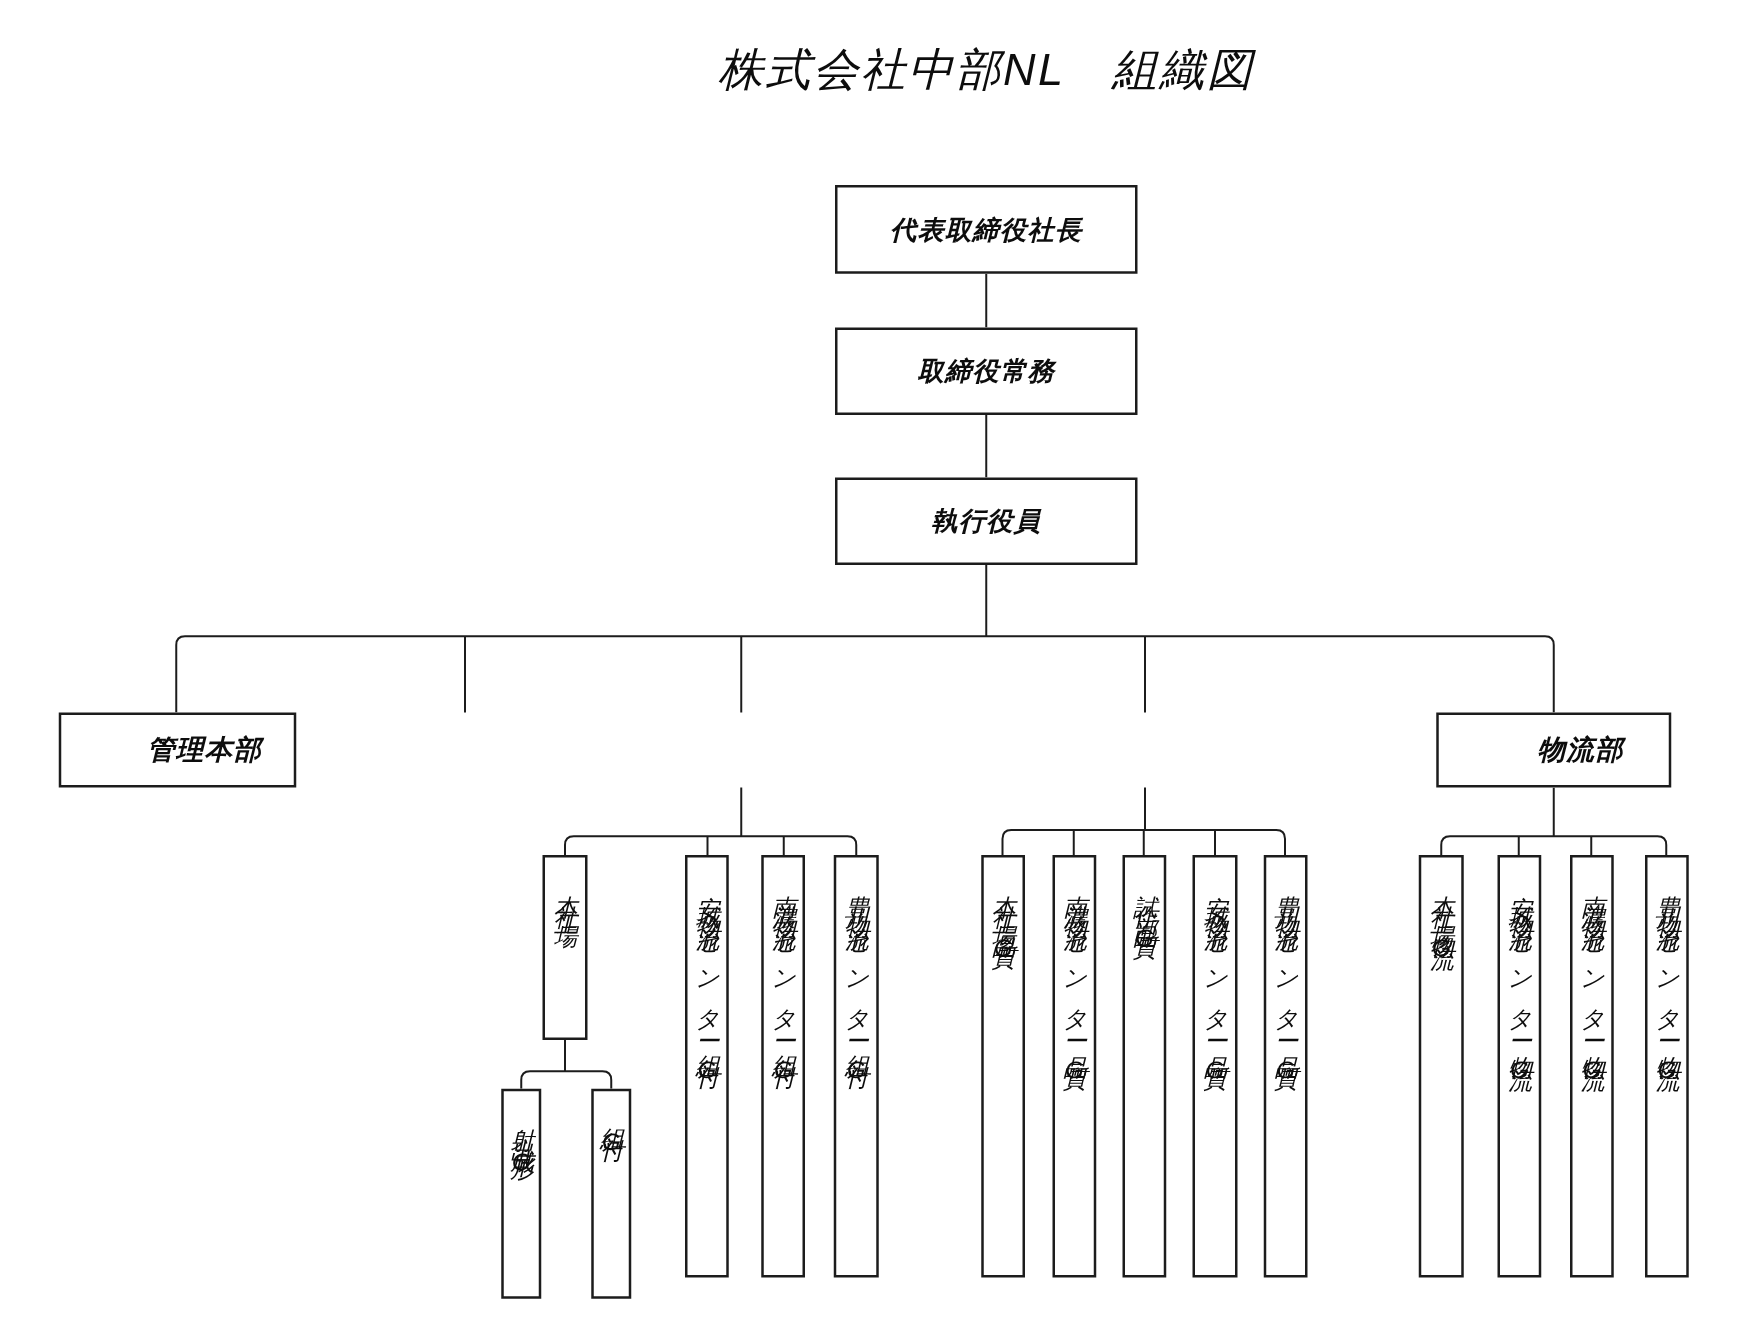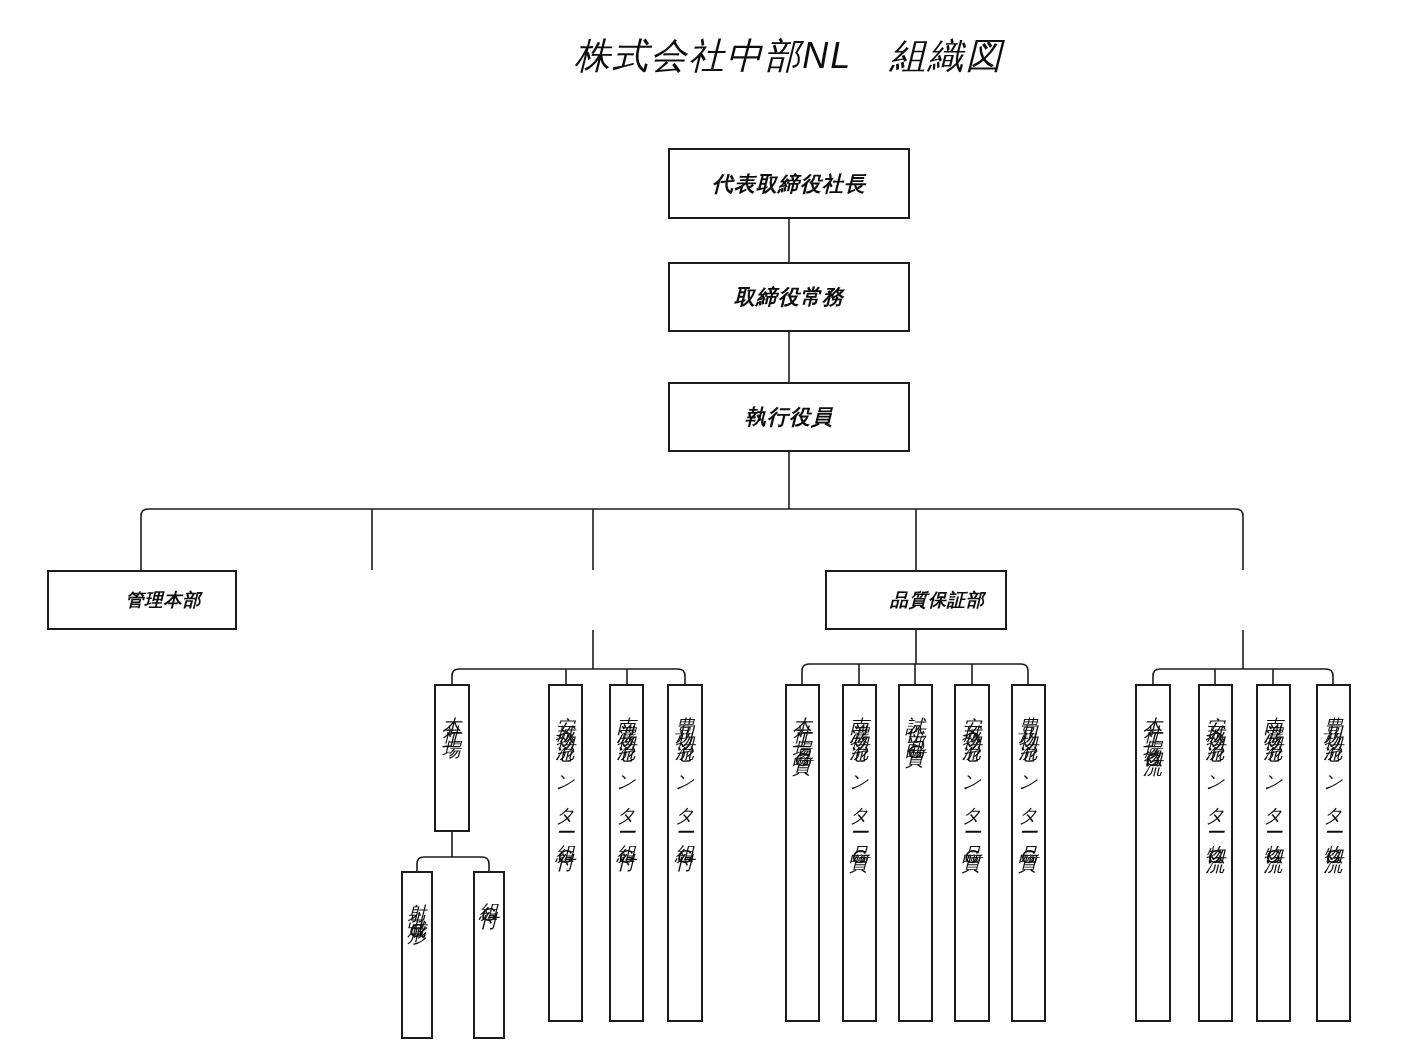--- a/index.html
+++ b/index.html
@@ -15,21 +15,21 @@
     white-space: nowrap; color: #0d0d0d; margin: 0;
   }
   svg.connectors { position: absolute; left: 0; top: 0; width: 1408px; height: 1064px; }
   .box {
     position: absolute; box-sizing: border-box;
     background: #ffffff; border: 2px solid #1c1c1c;
     display: flex; align-items: center; justify-content: center;
     font-weight: bold; color: #0d0d0d;
   }
   .lv1 { font-size: 21px; letter-spacing: 1px; }
-  .dept { font-size: 18px; letter-spacing: 1px; padding-left: 43px; }
+  .dept { font-size: 22px; letter-spacing: 1px; padding-left: 43px; }
   .vbox {
     writing-mode: vertical-rl; text-orientation: mixed;
     justify-content: flex-start; align-items: center;
     padding-top: 15px; font-weight: 400; font-size: 19px;
     letter-spacing: 8px; line-height: 1;
   }
   .ur { text-orientation: upright; letter-spacing: 0; }
 </style>
 </head>
 <body>
@@ -67,21 +67,21 @@
     <path d="M1153 672 V664 Q1153 657 1160 657 H1326 Q1333 657 1333 664 V672"></path>
     <path d="M1215 657 V672"></path>
     <path d="M1273 657 V672"></path>
   </svg>
 
   <div class="box lv1" style="left:668px; top:250px; width:242px; height:70px">取締役常務</div>
   <div class="box lv1" style="left:668px; top:136px; width:242px; height:71px">代表取締役社長</div>
   <div class="box lv1" style="left:668px; top:370px; width:242px; height:70px">執行役員</div>
 
   <div class="box dept" style="left:47px; top:558px; width:190px; height:60px">管理本部</div>
-  <div class="box dept" style="left:825px; top:558px; width:182px; height:60px">品質保証部</div>
+  <div class="box dept" style="left:1149px; top:558px; width:188px; height:60px">物流部</div>
 
   <div class="box vbox" style="left:434px; top:672px; width:36px; height:148px">本社工場</div>
   <div class="box vbox" style="left:548px; top:672px; width:35px; height:338px">安城物流センター組付<span class="ur">G</span></div>
   <div class="box vbox" style="left:609px; top:672px; width:35px; height:338px">南濃物流センター組付<span class="ur">G</span></div>
   <div class="box vbox" style="left:667px; top:672px; width:36px; height:338px">豊川物流センター組付<span class="ur">G</span></div>
 
   <div class="box vbox" style="left:401px; top:859px; width:32px; height:168px">射出成形<span class="ur">G</span></div>
   <div class="box vbox" style="left:473px; top:859px; width:32px; height:168px">組付<span class="ur">G</span></div>
 
   <div class="box vbox" style="left:785px; top:672px; width:35px; height:338px">本社工場品質<span class="ur">G</span></div>

